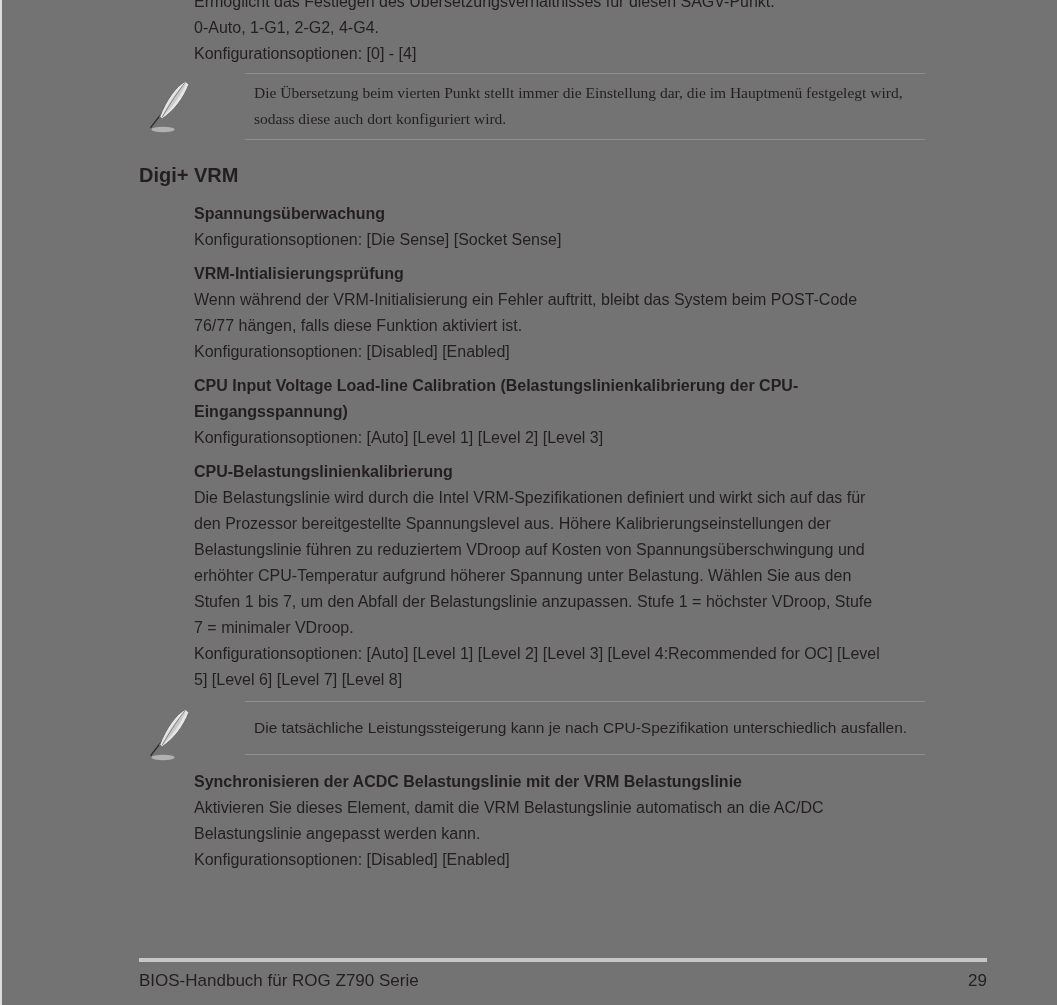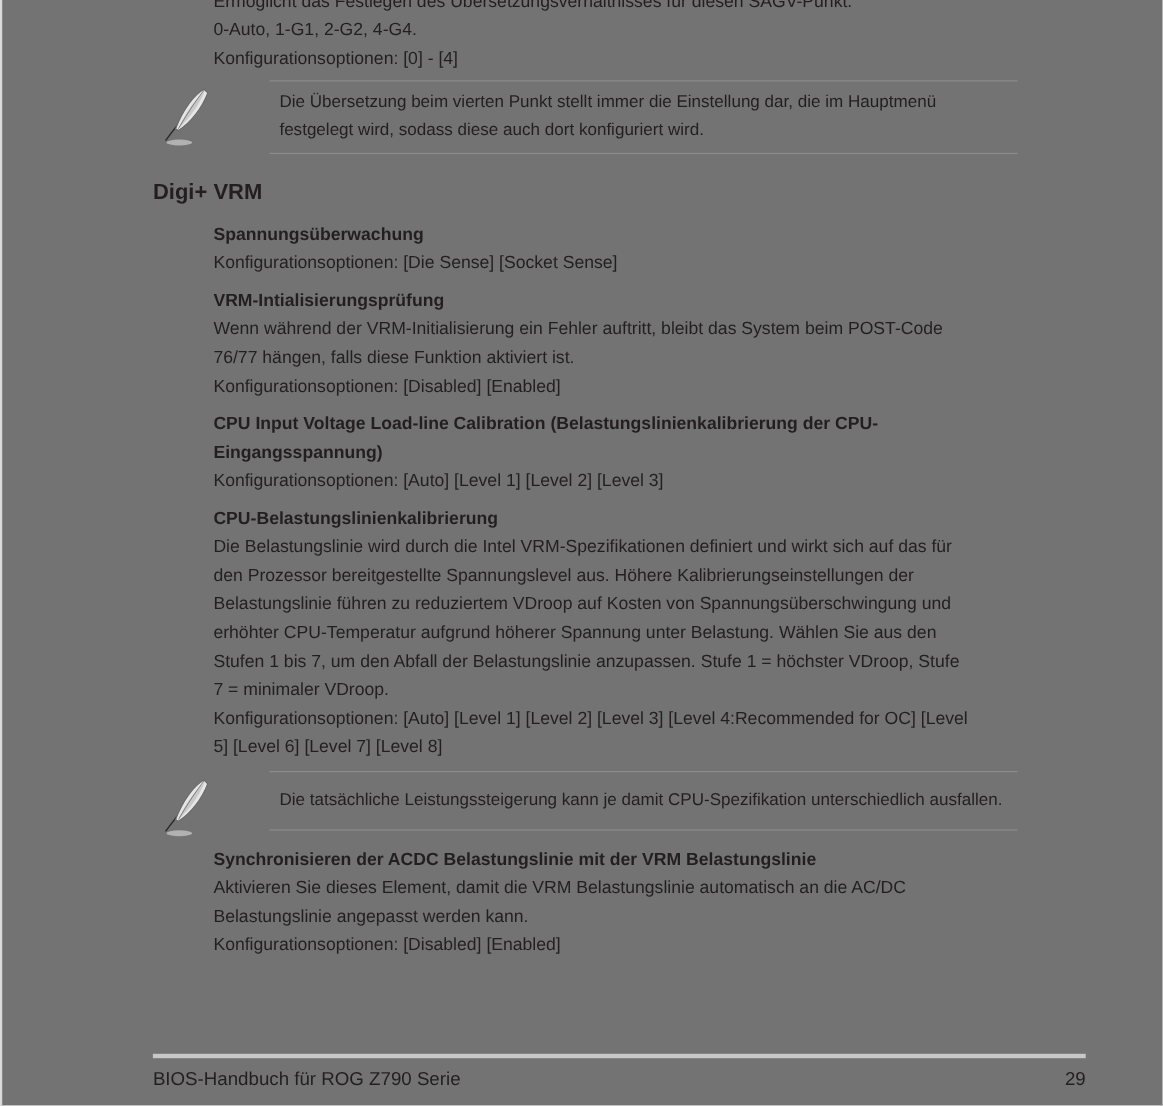--- a/index.html
+++ b/index.html
@@ -18,21 +18,21 @@
   .note{position:relative;margin-left:243px;width:680px;}
   .note-box{
     border-top:1px solid #8e8e8e;
     border-bottom:1px solid #8e8e8e;
     padding:6px 10px 7px 9px;
     font-size:15.5px;line-height:26px;
   }
   .note-box.single{padding:13px 10px 13px 9px;}
   .note .icon{position:absolute;left:-97px;top:5px;width:52px;}
   .note .icon svg{display:block;}
-  .note-first{margin-top:6px;}
+  .note-first{margin-top:6px;font-family:Liberation Serif, serif;}
   .section-heading{
     margin:23px 0 0 137px;
     font-size:20px;line-height:24px;font-weight:700;
   }
   .entry{margin:0 0 8px 192px;width:688px;font-size:16px;line-height:26px;}
   .entry.first{margin-top:14px;}
   .entry-title{font-weight:700;}
   .note-mid{margin-top:5px;}
   .note-warn{margin-top:14px;}
   .entry.after-notes{margin-top:14px;}
@@ -96,21 +96,21 @@
   <div class="note note-mid">
     <span class="icon">
       <svg viewBox="0 0 60 66" width="50" height="58" aria-hidden="true">
         <ellipse cx="18" cy="60" rx="14" ry="3.2" fill="#c6c6c6" opacity="0.75"></ellipse>
         <path d="M3 58 C15 42 27 26 43 11" stroke="#2b2b2b" stroke-width="1.6" fill="none"></path>
         <path d="M45 2 C34 8 22 24 14 45 L17 47 C31 38 43 22 49 6 Z" fill="#e6e6e6" stroke="#6a6a6a" stroke-width="1.2"></path>
         <path d="M46 4 C40 18 30 33 17 45 C24 29 35 13 46 4 Z" fill="#b5b5b5" opacity="0.6"></path>
         <path d="M45 3 C37 13 27 28 17 45" stroke="#6a6a6a" stroke-width="0.9" fill="none"></path>
       </svg>
     </span>
-    <div class="note-box single">Die tatsächliche Leistungssteigerung kann je damit CPU-Spezifikation unterschiedlich ausfallen.</div>
+    <div class="note-box single">Die tatsächliche Leistungssteigerung kann je nach CPU-Spezifikation unterschiedlich ausfallen.</div>
   </div>
 
 
   <div class="entry after-notes">
     <div class="entry-title">Synchronisieren der ACDC Belastungslinie mit der VRM Belastungslinie</div>
     <div>Aktivieren Sie dieses Element, damit die VRM Belastungslinie automatisch an die AC/DC Belastungslinie angepasst werden kann.</div>
     <div>Konfigurationsoptionen: [Disabled] [Enabled]</div>
   </div>
 
   <div class="footer">

